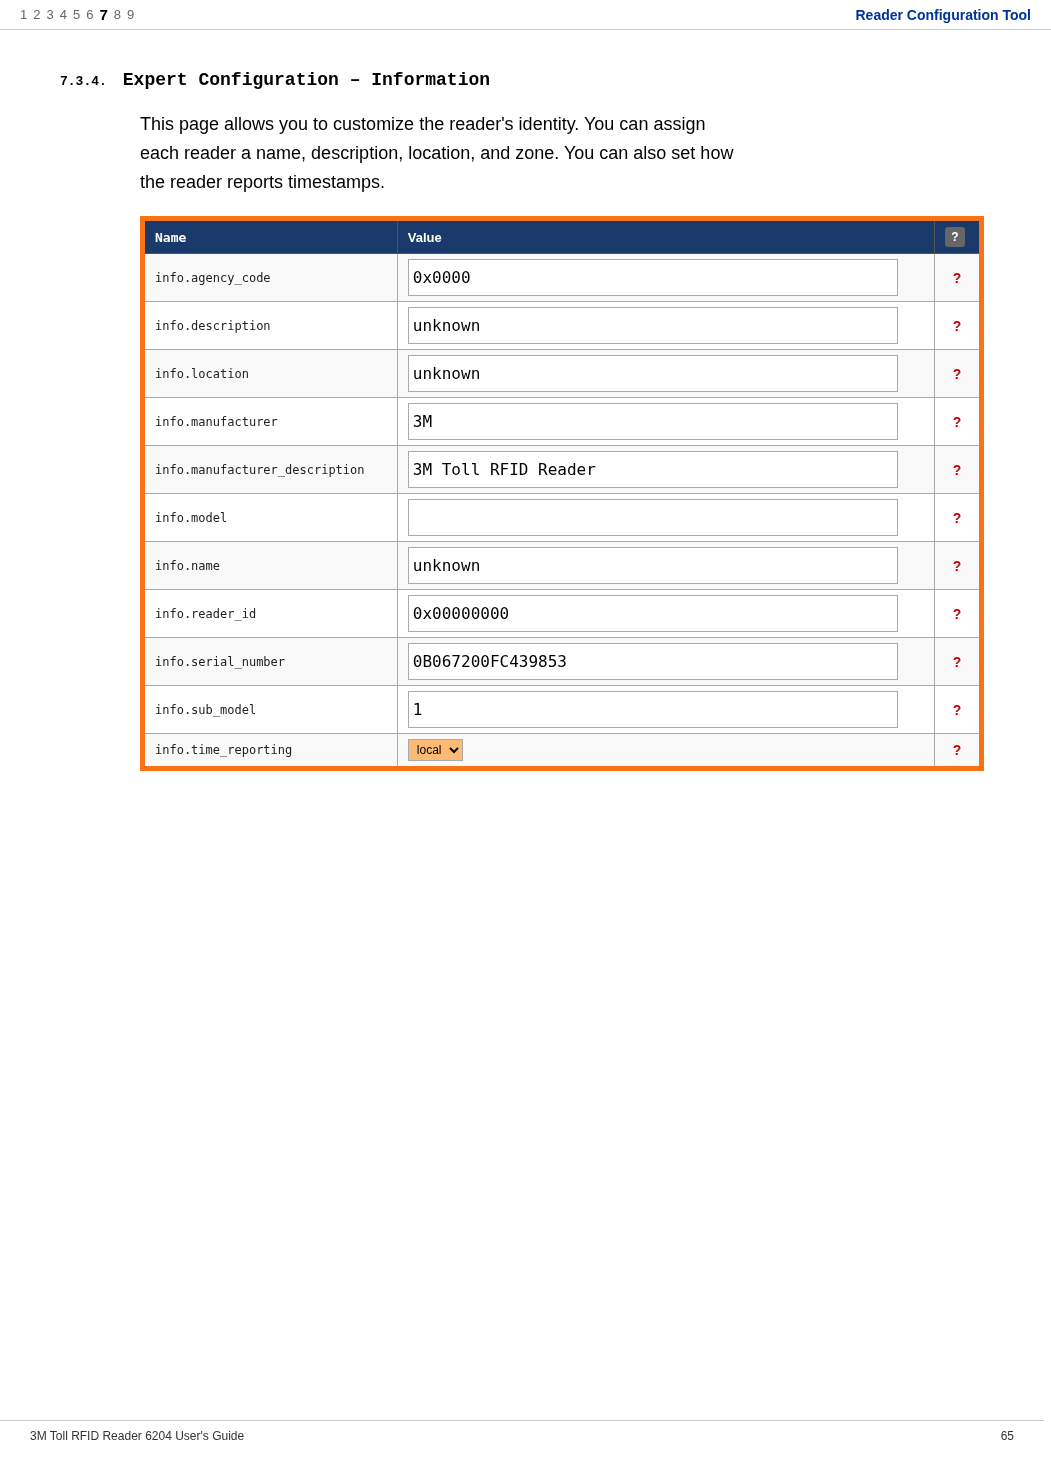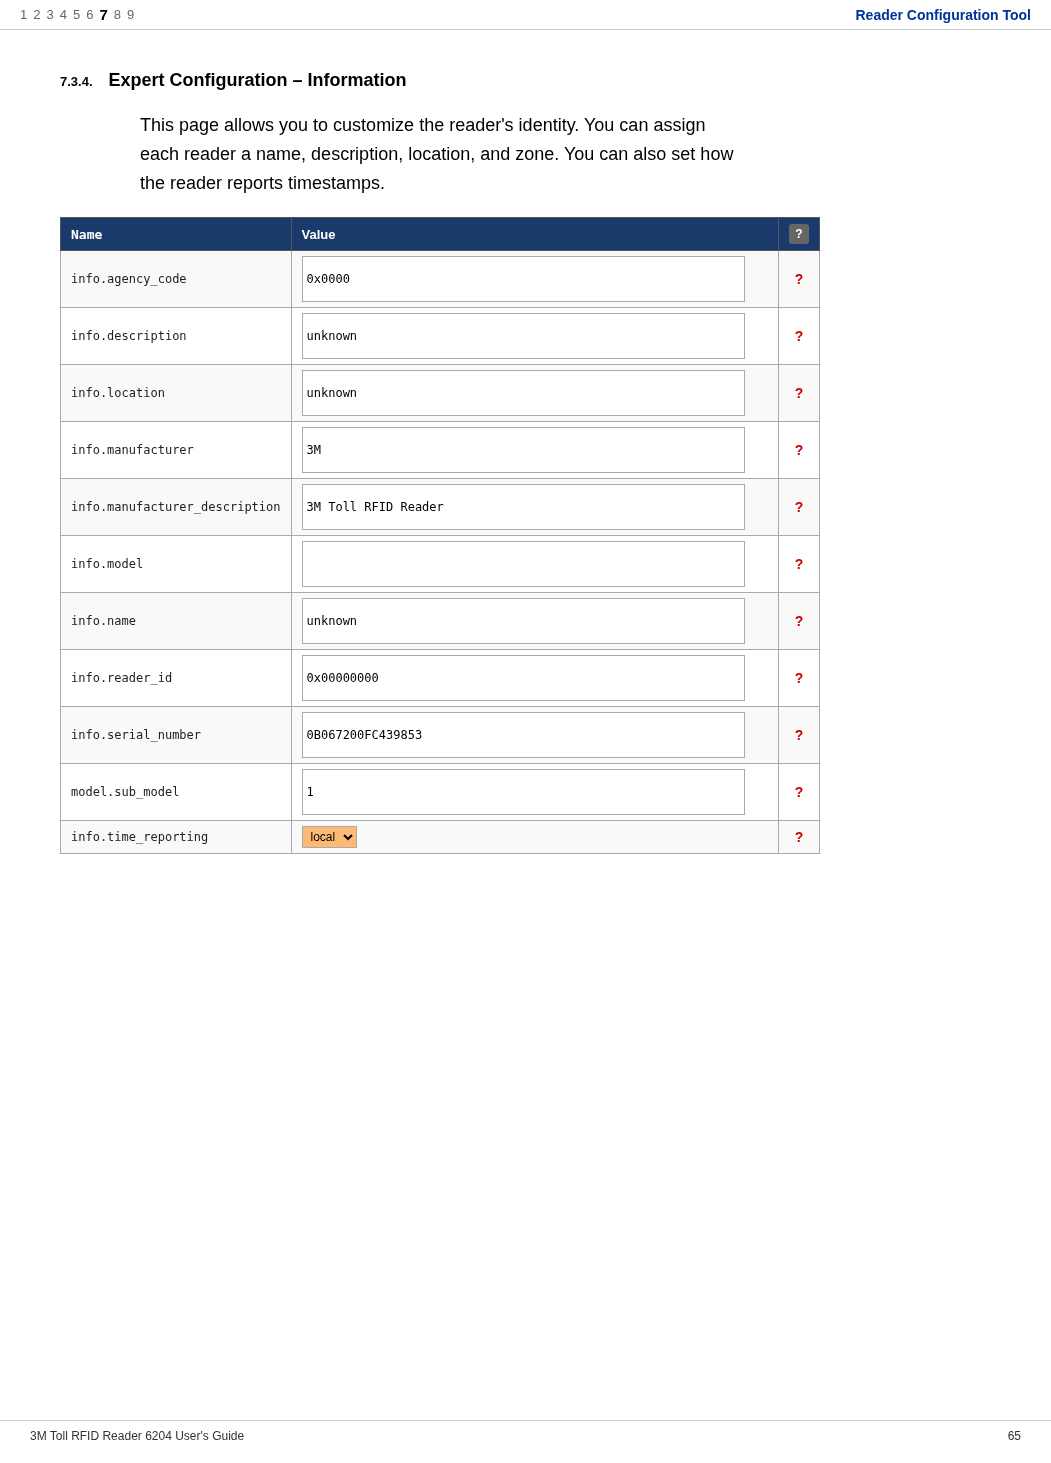--- a/index.html
+++ b/index.html
@@ -45,20 +45,21 @@
     
     .main-content {
       padding: 40px 60px 60px 60px;
     }
 
     .section-heading {
       display: flex;
       align-items: baseline;
       gap: 16px;
       margin-bottom: 20px;
+      font-family: Liberation Mono, monospace;
     }
     .section-number {
       font-weight: bold;
       font-size: 13px;
       color: #000;
     }
     .section-title {
       font-weight: bold;
       font-size: 18px;
       color: #000000;
@@ -67,23 +68,24 @@
     .description {
       margin-bottom: 20px;
       margin-left: 80px;
       font-size: 18px;
       line-height: 1.6;
       max-width: 600px;
     }
 
     
     .config-table {
+      margin-left: 80px;
       border-collapse: collapse;
-      width: 760px;
-      border: 1px solid #f97316;
+      width: 844px;
+      border: 5px solid #f97316;
     }
     .config-table th {
       background-color: #1a3a6b;
       color: #fff;
       font-weight: bold;
       padding: 6px 10px;
       text-align: left;
       font-size: 13px;
       border: 1px solid #555;
     }
@@ -104,22 +106,22 @@
       font-family: monospace;
       font-size: 12px;
       color: #222;
     }
     .value-cell {
       width: 490px;
     }
     .value-input {
       width: 95%;
       border: 1px solid #aaa;
-      padding: 15px 4px;
-      font-size: 12px;
+      padding: 8px 4px;
+      font-size: 16px;
       background: #fff;
       font-family: monospace;
     }
     .value-select {
       border: 1px solid #aaa;
       padding: 2px 4px;
       font-size: 12px;
       background: #fdba74;
     }
     .help-cell {
@@ -148,21 +150,21 @@
       color: #fff;
       font-weight: bold;
       font-size: 12px;
     }
 
     
     .footer {
       position: absolute;
       bottom: 20px;
       left: 0;
-      right: 0;
+      right: 7px;
       display: flex;
       justify-content: space-between;
       padding: 0 30px;
       font-size: 12px;
       color: #333;
       border-top: 1px solid #ccc;
       padding-top: 8px;
     }
   </style>
 </head>
@@ -244,21 +246,21 @@
           <td class="name-cell">info.reader_id</td>
           <td class="value-cell"><input type="text" class="value-input" value="0x00000000" style=""></td>
           <td class="help-cell"><span class="help-icon">?</span></td>
         </tr>
         <tr>
           <td class="name-cell">info.serial_number</td>
           <td class="value-cell"><input type="text" class="value-input" value="0B067200FC439853" style=""></td>
           <td class="help-cell"><span class="help-icon">?</span></td>
         </tr>
         <tr>
-          <td class="name-cell">model.sub_model</td>
+          <td class="name-cell">info.sub_model</td>
           <td class="value-cell"><input type="text" class="value-input" value="1" style=""></td>
           <td class="help-cell"><span class="help-icon">?</span></td>
         </tr>
         <tr>
           <td class="name-cell">info.time_reporting</td>
           <td class="value-cell"><select class="value-select"><option value="local">local</option><option value="utc">utc</option></select></td>
           <td class="help-cell"><span class="help-icon">?</span></td>
         </tr>
       </tbody>
   </table>

